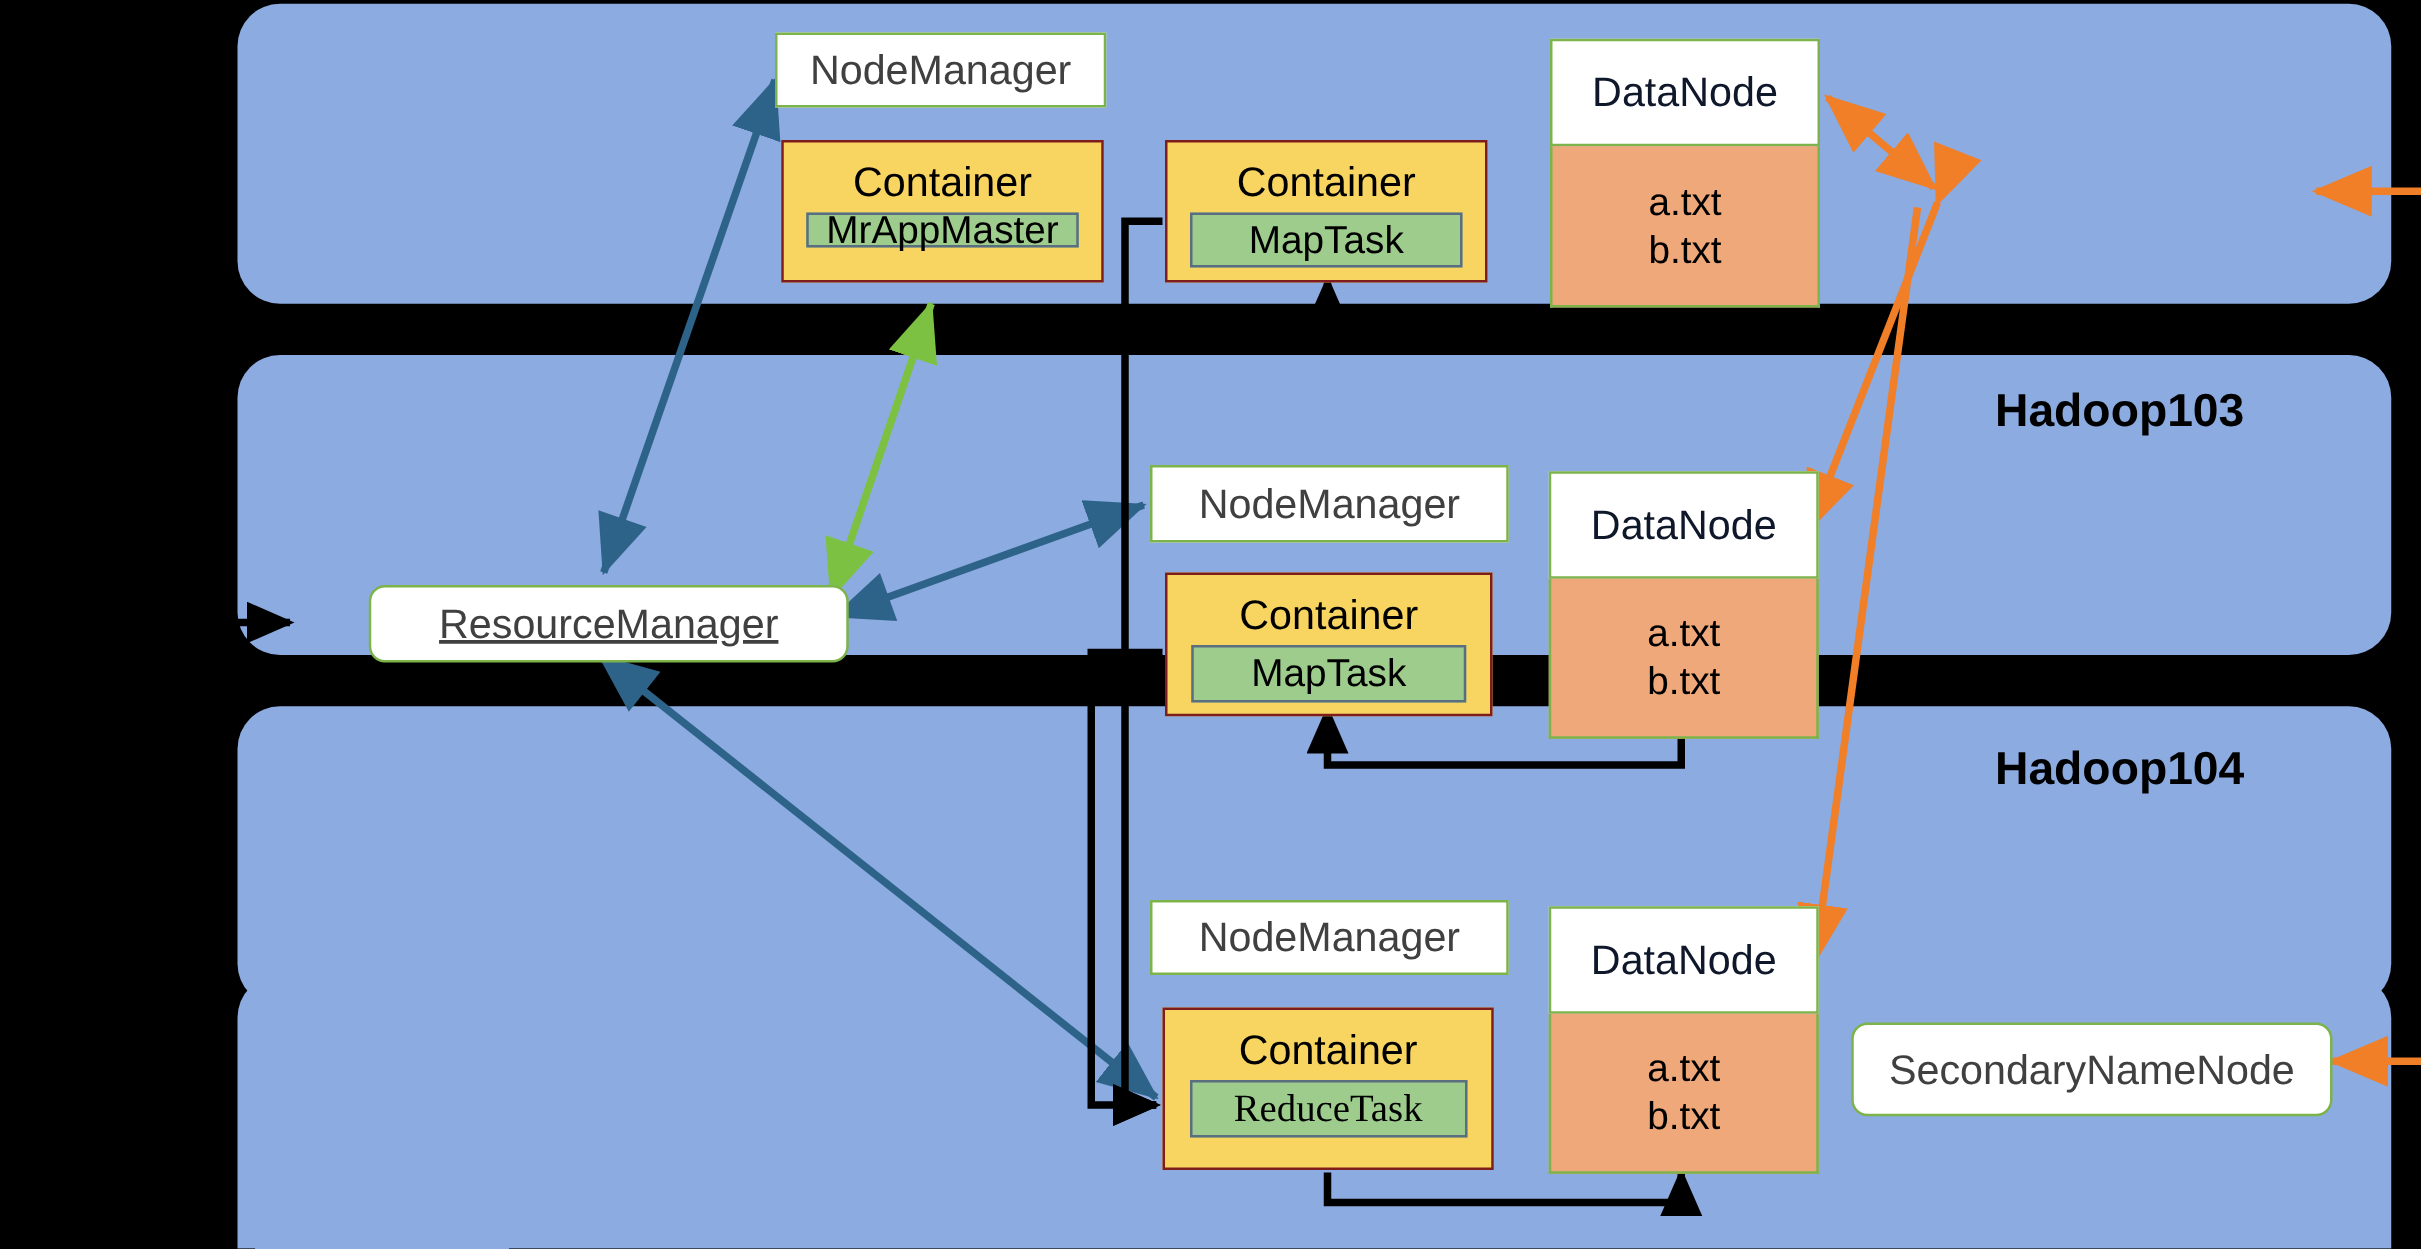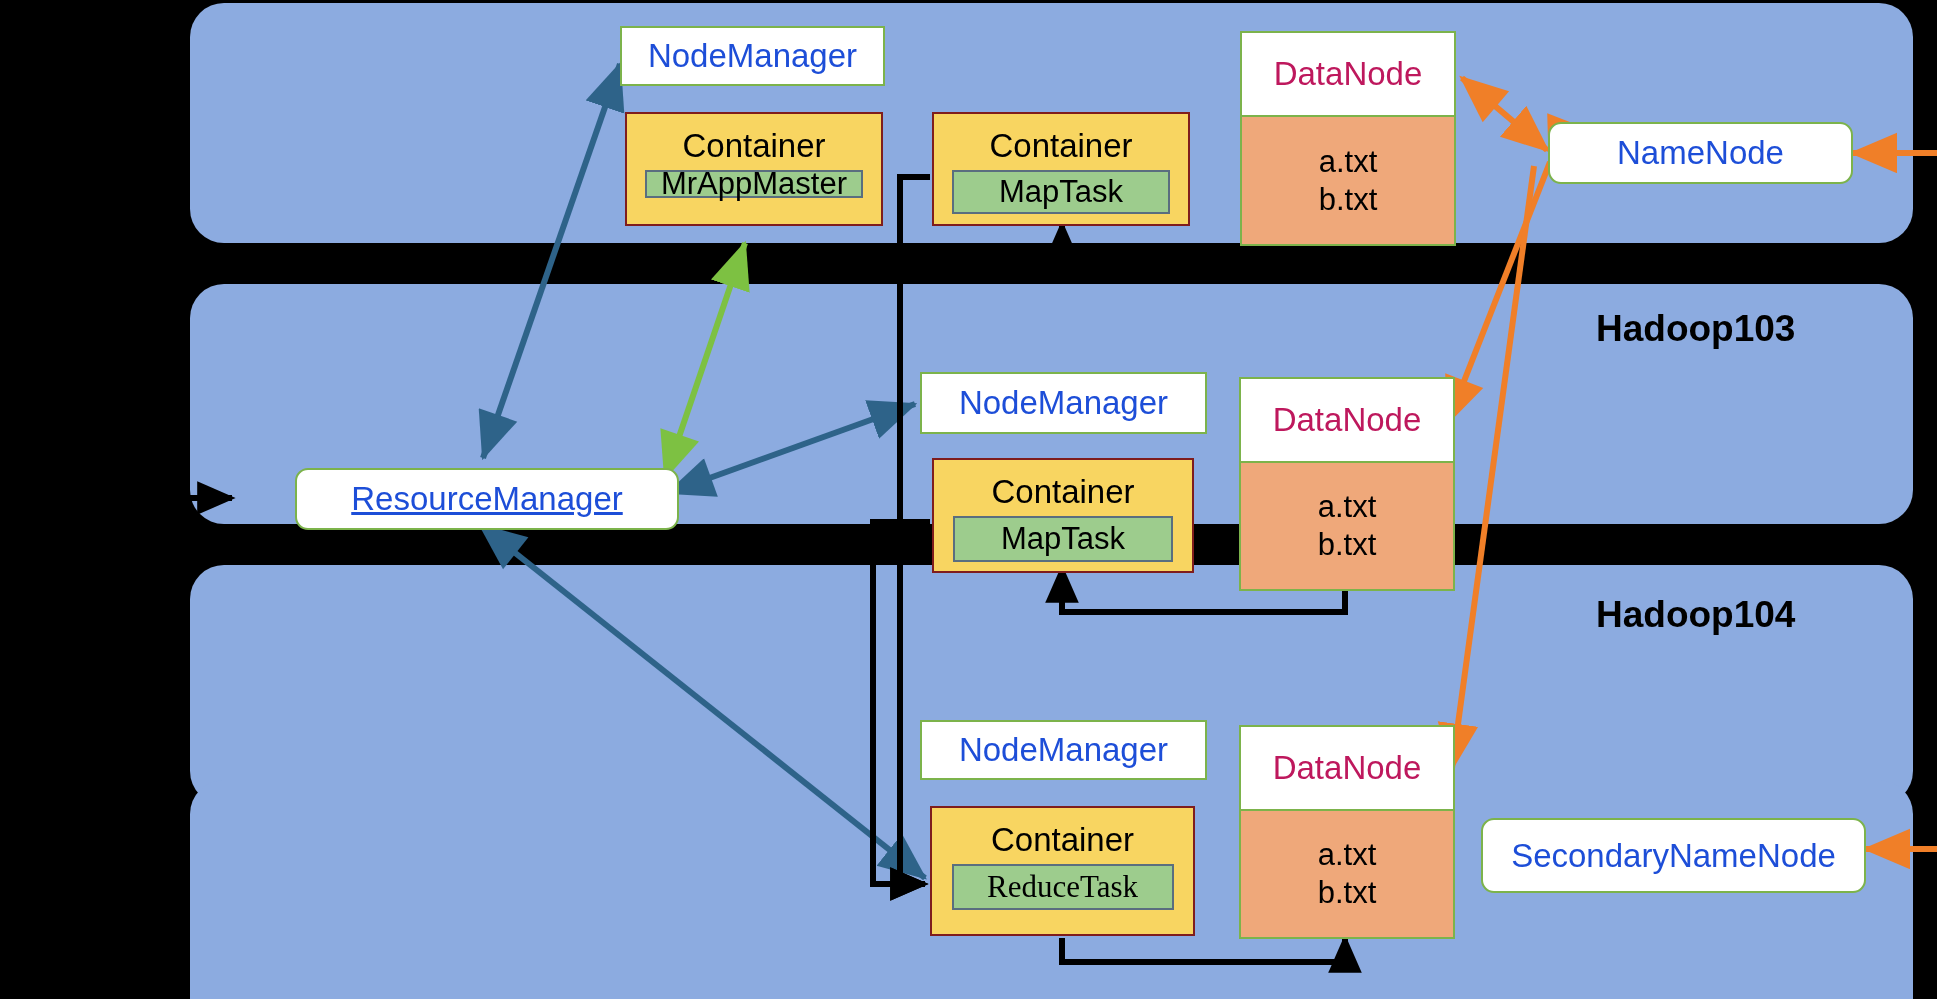--- a/index.html
+++ b/index.html
@@ -42,41 +42,41 @@
 
   .node-box {
     position: absolute;
     background: #FFFFFF;
     border: 2px solid #7CB34B;
     box-sizing: border-box;
     display: flex;
     align-items: center;
     justify-content: center;
     font-size: 33px;
-    color: #1d4ed8;
+    color: #404040;
     white-space: nowrap;
     z-index: 6;
   }
   .node-box.rounded { border-radius: 13px; }
 
   .datanode {
     position: absolute;
     box-sizing: border-box;
     z-index: 6;
   }
   .datanode .dn-head {
     background: #FFFFFF;
     border: 2px solid #7CB34B;
     box-sizing: border-box;
     height: 86px;
     display: flex;
     align-items: center;
     justify-content: center;
     font-size: 33px;
-    color: #be185d;
+    color: #0f172a;
     white-space: nowrap;
   }
   .datanode .dn-body {
     background: #EFA87A;
     border: 2px solid #7CB34B;
     border-top: none;
     box-sizing: border-box;
     display: flex;
     flex-direction: column;
     align-items: center;
@@ -198,21 +198,20 @@
   </div>
 
   <div class="datanode" style="left:1240px; top:31px; width:216px; height:215px;">
     <div class="dn-head">DataNode</div>
     <div class="dn-body" style="height:129px;">
       <span>a.txt</span>
       <span>b.txt</span>
     </div>
   </div>
 
-  <div class="node-box rounded" style="left:1548px; top:122px; width:305px; height:62px;">NameNode</div>
 
   <div class="node-box rounded" style="left:295px; top:468px; width:384px; height:62px;text-decoration:underline;">ResourceManager</div>
 
   <div class="node-box" style="left:920px; top:372px; width:287px; height:62px;">NodeManager</div>
 
   <div class="container-box" style="left:932px; top:458px; width:262px; height:115px;">
     <div class="ct-label">Container</div>
     <div class="task-box" style="width:220px; height:46px;">MapTask</div>
   </div>
 

